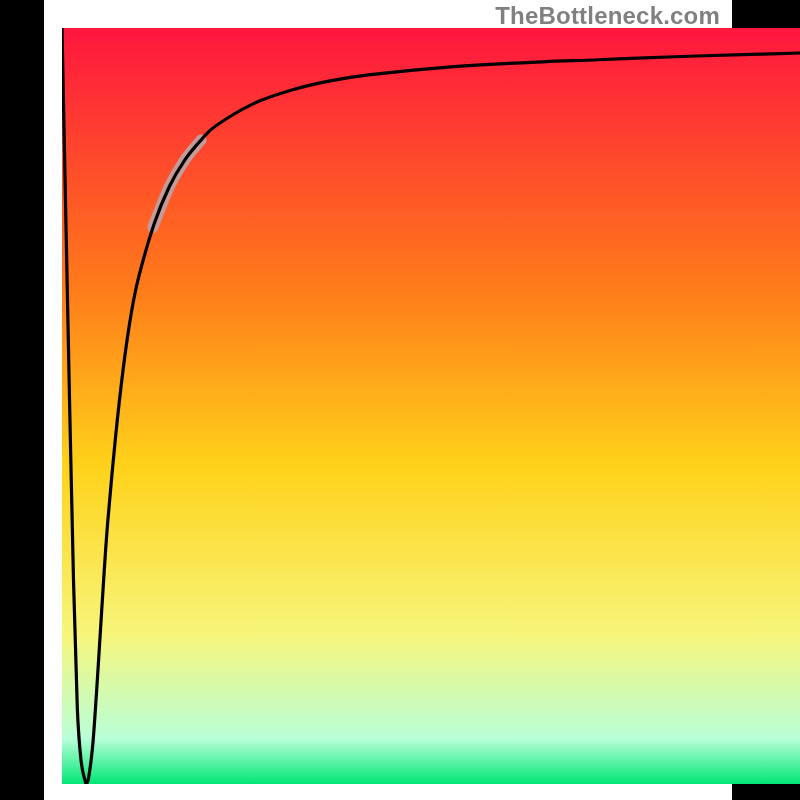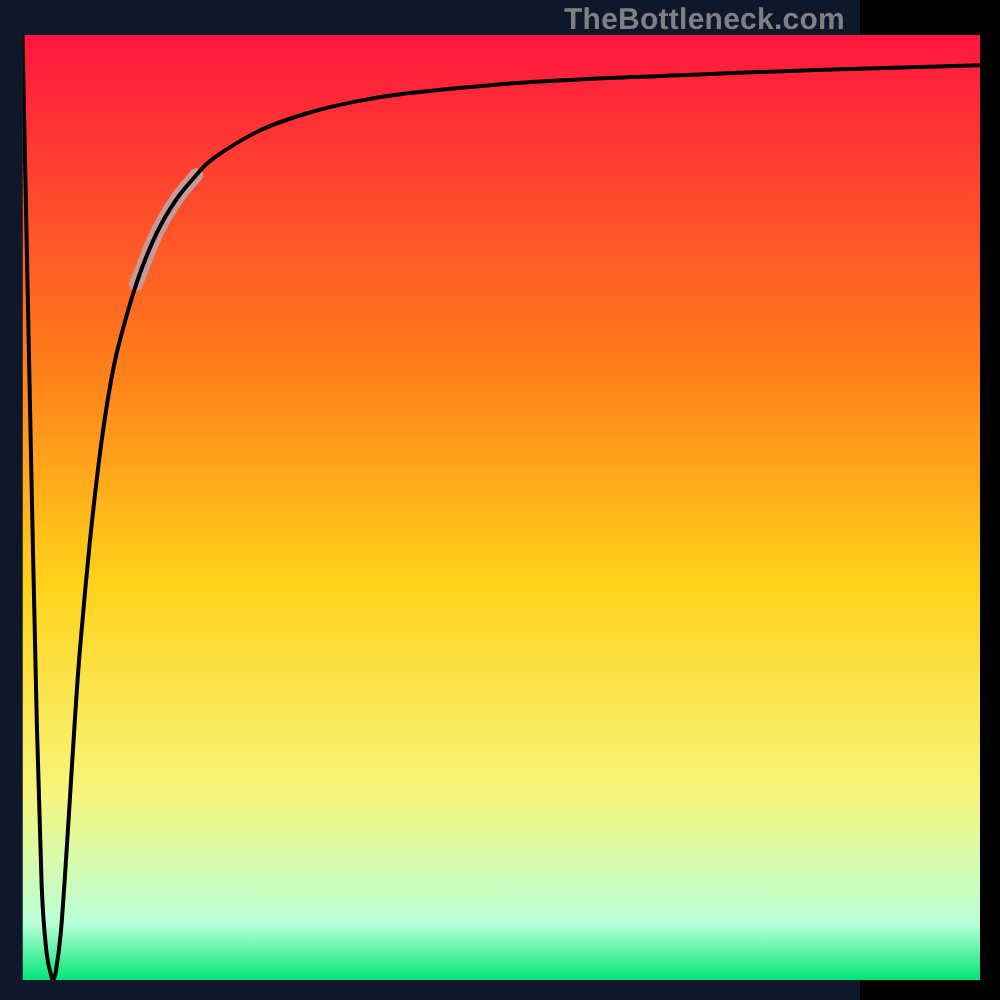--- a/index.html
+++ b/index.html
@@ -8,21 +8,22 @@
     width: 800px;
     height: 800px;
     background: #000;
     font-family: Arial, Helvetica, sans-serif;
     overflow: hidden;
   }
   .frame {
     position: relative;
     width: 688px;
     height: 800px;
-    background: #0f172a;
+    background: #ffffff;
+    margin-left: 44px;
   }
   .watermark {
     position: absolute;
     top: 2px;
     right: 12px;
     color: #808080;
     font-size: 24px;
     font-weight: 600;
     letter-spacing: 0.2px;
     user-select: none;

